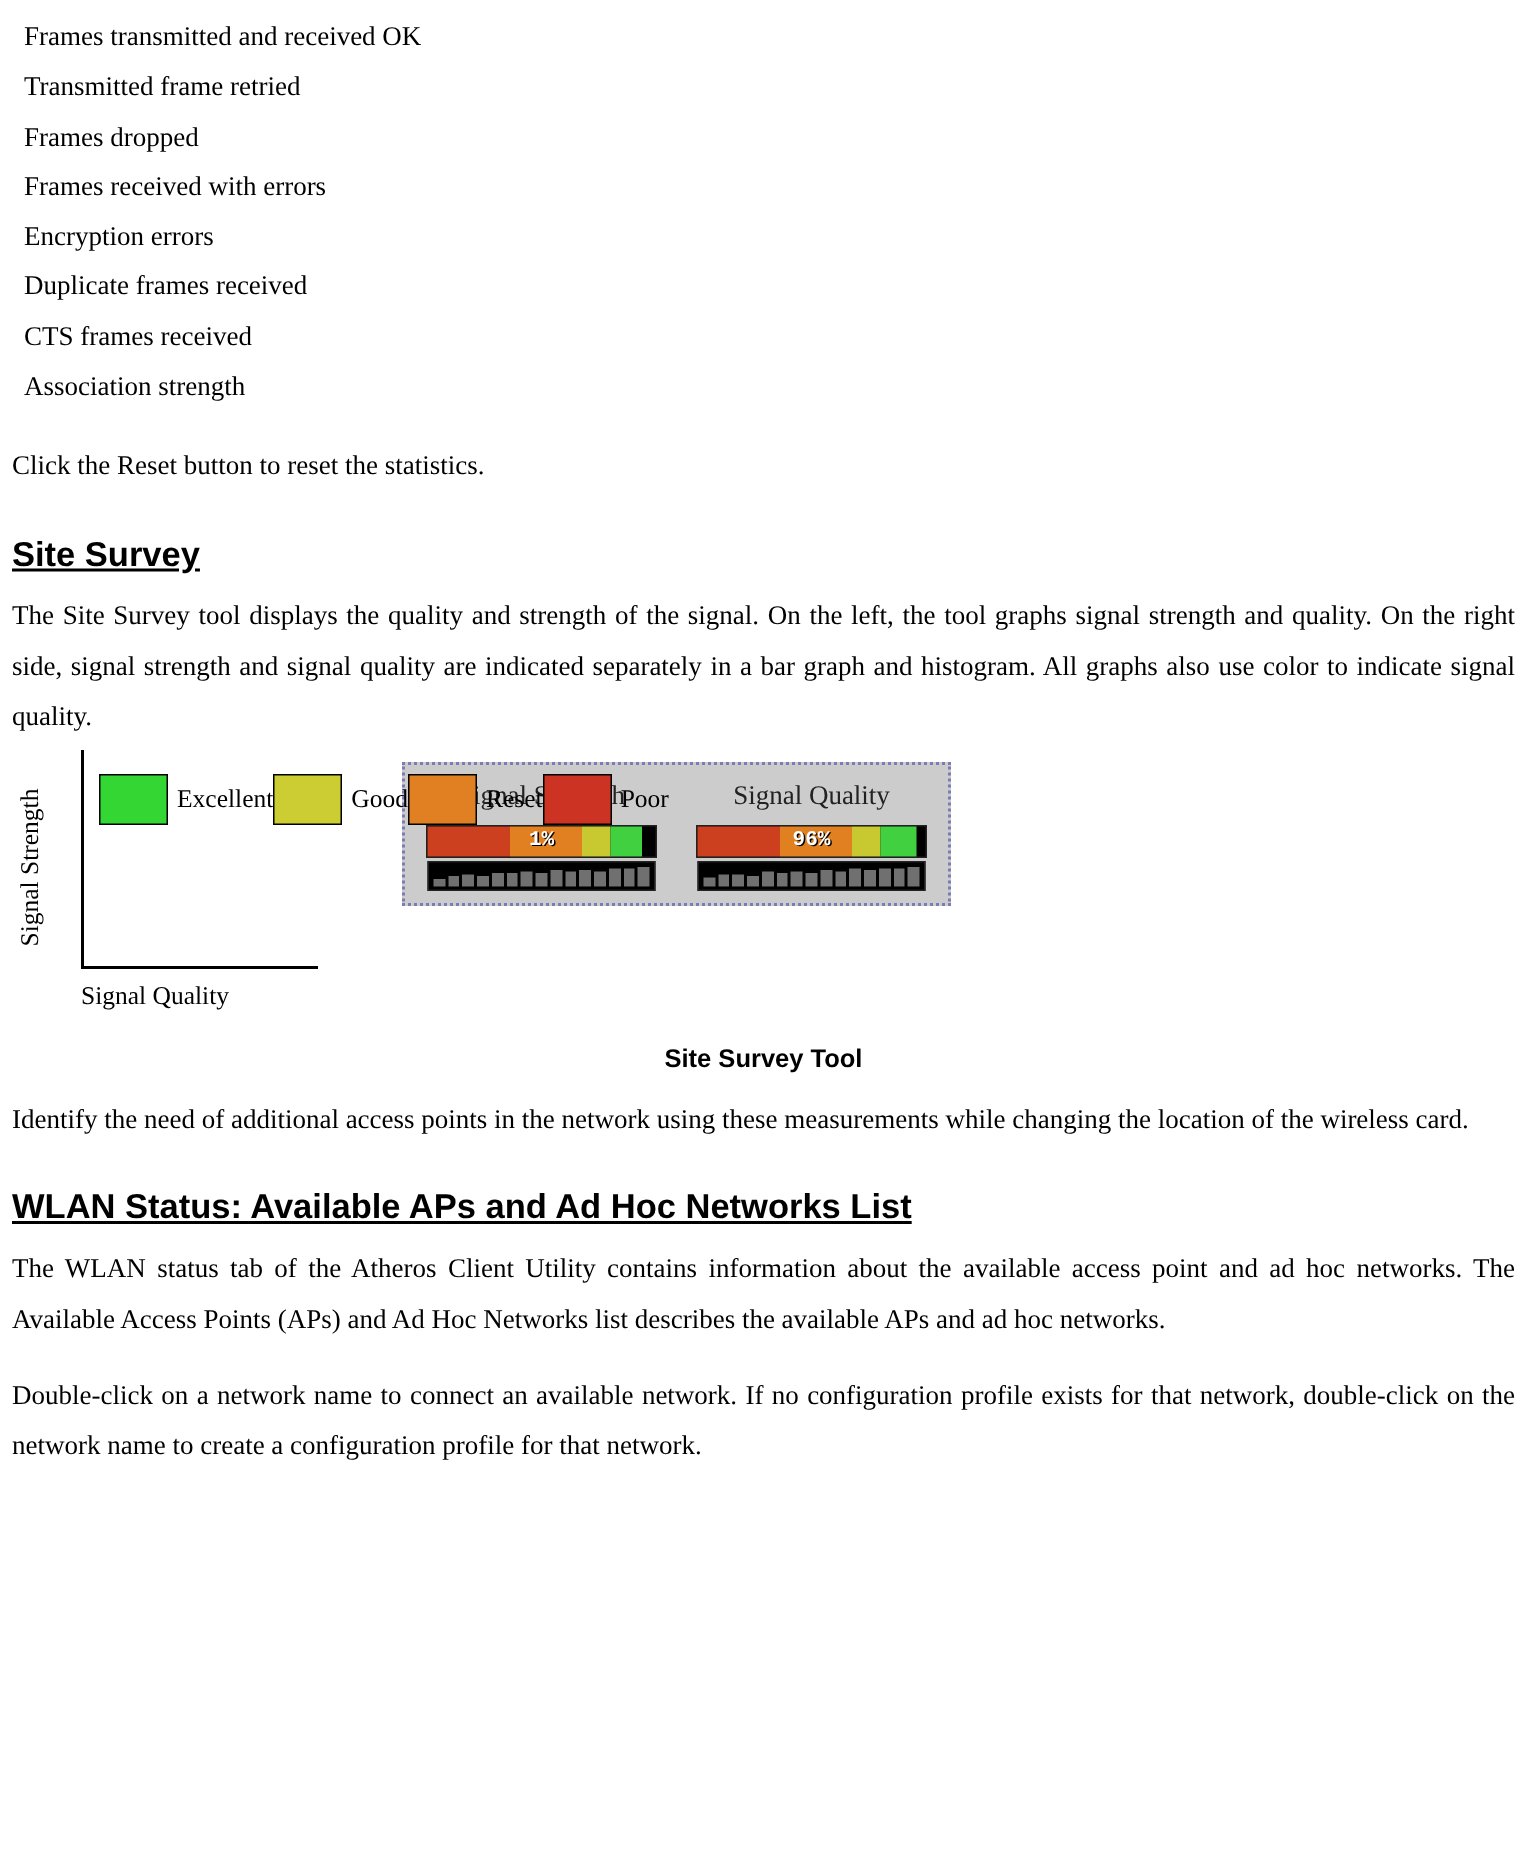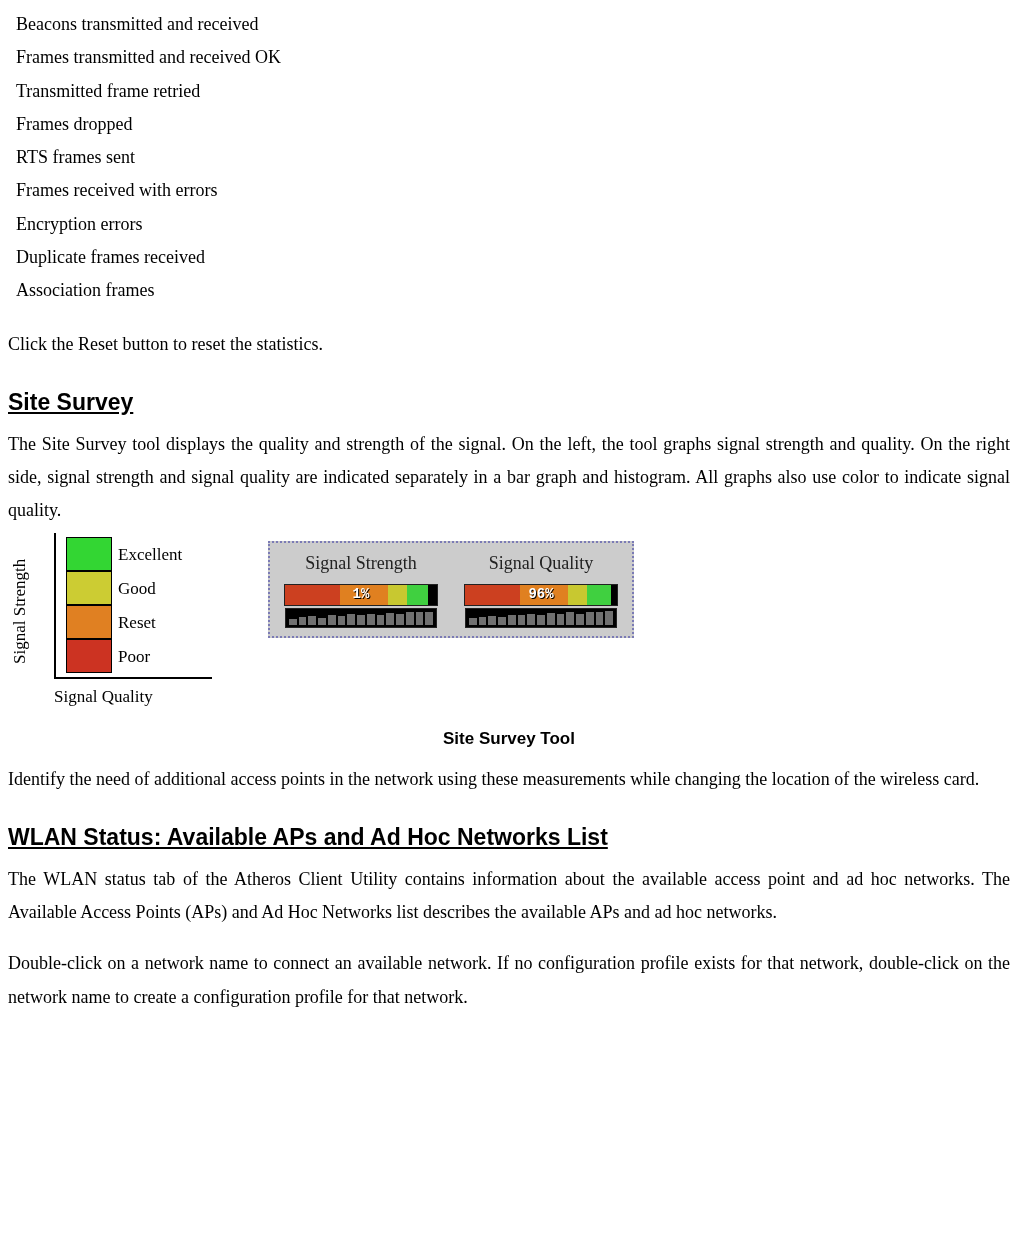--- a/index.html
+++ b/index.html
@@ -62,23 +62,23 @@
     .x-axis-label {
       position: absolute;
       left: 46px;
       top: 148px;
       font-family: Georgia, serif;
       font-size: 17px;
     }
     .color-bars {
       position: absolute;
       left: 58px;
-      top: 4px;
-      display: flex;
-      flex-direction: column;
+      top: 16px;
+      display: flex;
+      flex-direction: row;
     }
     .color-bar-row {
       display: flex;
       align-items: center;
       height: 34px;
     }
     .color-bar {
       width: 44px;
       height: 32px;
       border: 1px solid #000;
@@ -172,29 +172,28 @@
     .histo-bar {
       flex: 1;
       background: #707070;
       margin: 0 1px;
     }
   </style>
 </head>
 <body>
 
 <div class="bullet-list">
-  <div class="bullet-item">Beacons transmitted and received</div>
   <div class="bullet-item">Frames transmitted and received OK</div>
   <div class="bullet-item">Transmitted frame retried</div>
   <div class="bullet-item">Frames dropped</div>
-  <div class="bullet-item">RTS frames sent</div>
   <div class="bullet-item">Frames received with errors</div>
   <div class="bullet-item">Encryption errors</div>
   <div class="bullet-item">Duplicate frames received</div>
-  <div class="bullet-item">Association frames</div>
+  <div class="bullet-item">CTS frames received</div>
+  <div class="bullet-item">Association strength</div>
 </div>
 
 <p class="para">Click the Reset button to reset the statistics.</p>
 
 <div class="heading">Site Survey</div>
 <p class="para" style="margin-bottom:4px;">The Site Survey tool displays the quality and strength of the signal. On the left, the tool graphs signal strength and quality. On the right side, signal strength and signal quality are indicated separately in a bar graph and histogram. All graphs also use color to indicate signal quality.</p>
 
 <div class="figures-row">
 
   <div class="gauge-figure">

